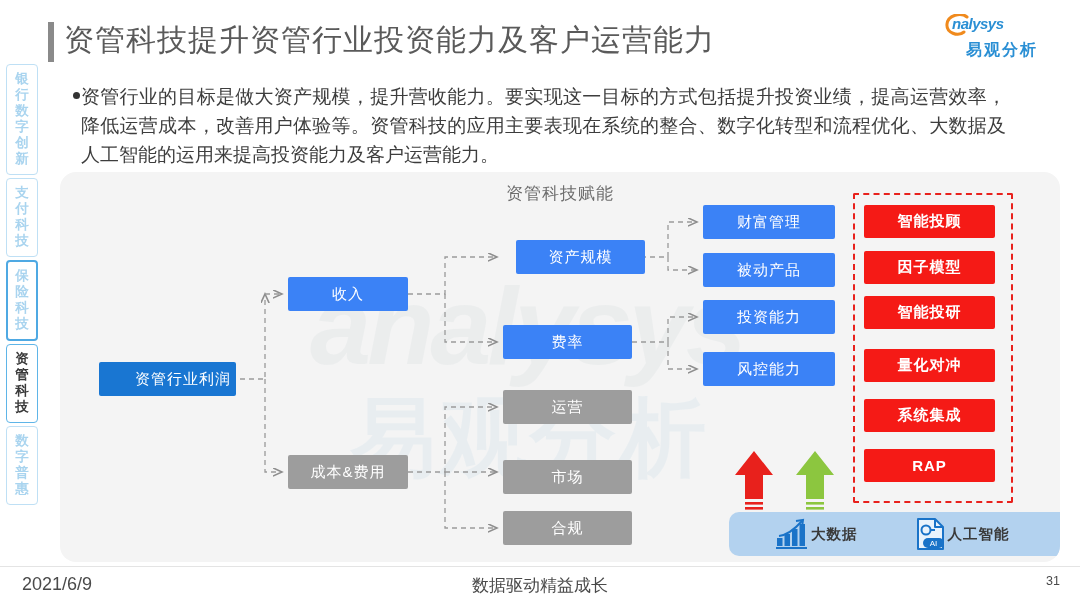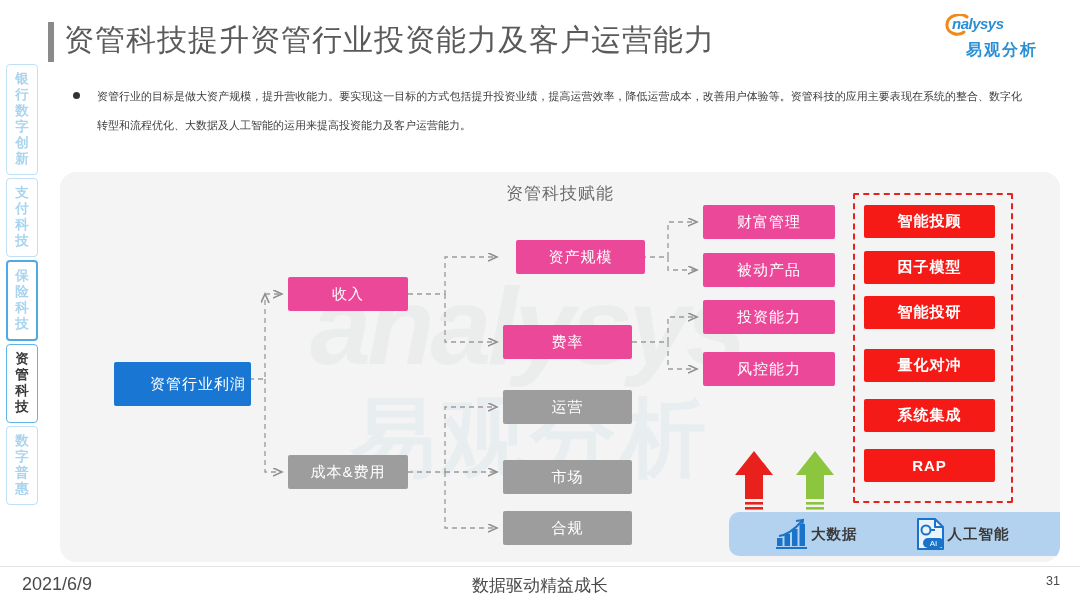--- a/index.html
+++ b/index.html
@@ -21,22 +21,22 @@
 
   
   .logo { position: absolute; right: 22px; top: 14px; width: 120px; height: 52px; }
   .logo-word { position: absolute; left: 14px; top: 1px; font-size: 15px; color: #2a8fd4; font-style: italic; font-weight: 600; letter-spacing: -0.5px;}
   .logo-swoosh { position: absolute; left: 7px; top: 0px; width: 26px; height: 24px; }
   .logo-cn { position: absolute; left: 28px; top: 26px; font-size: 16px; color: #2a8fd4; font-weight: 700; letter-spacing: 2px; }
 
   
   .bullet-dot { position: absolute; left: 73px; top: 92px; width: 7px; height: 7px; border-radius: 50%; background: #333; }
   .bullet-text {
-    position: absolute; left: 97px; top: 82px; width: 925px;
-    font-size: 11px; line-height: 29px; color: #3d3d3d; text-align: justify;
+    position: absolute; left: 81px; top: 82px; width: 925px;
+    font-size: 19px; line-height: 29px; color: #3d3d3d; text-align: justify;
   }
 
   
   .sidebar { position: absolute; left: 6px; top: 64px; width: 34px; }
   .side-tab {
     width: 32px; margin-bottom: 3px;
     border: 1.6px solid #bfe0f5; border-radius: 4px;
     background: #ffffff;
     color: #a9d4ef; font-size: 13.5px; line-height: 16px;
     text-align: center; padding: 6px 0 7px 0;
@@ -61,21 +61,21 @@
   .wm-a { position: absolute; left: 0; top: 0; font-size: 110px; color: #d9dfe0; font-style: italic; font-weight: 700; letter-spacing: -4px; }
   .wm-b { position: absolute; left: 40px; top: 118px; font-size: 86px; color: #cfe0ea; font-weight: 700; letter-spacing: 4px; }
 
   
   .node {
     position: absolute; display: flex; align-items: center; justify-content: center;
     color: #ffffff; font-size: 15px; letter-spacing: 1px; font-weight: 500;
     border-radius: 2px;
   }
   .node.blue   { background: #1976d2; }
-  .node.orange { background: #ec4899; }
+  .node.orange { background: #3b82f6; }
   .node.gray   { background: #9d9d9d; }
   .node.red    { background: #f51a16; font-weight: 700; }
 
   
   .links { position: absolute; left: 0; top: 0; width: 1000px; height: 390px; pointer-events: none; }
 
   
   .red-group {
     position: absolute; left: 793px; top: 21px; width: 160px; height: 310px;
     border: 2px dashed #e8211c; border-radius: 2px;
@@ -192,21 +192,21 @@
         <path d="M385,300 L385,356 L437,356" marker-end="url(#ah)"></path>
 
         <path d="M572,85 L608,85 L608,50 L637,50" marker-end="url(#ah)"></path>
         <path d="M608,85 L608,98 L637,98" marker-end="url(#ah)"></path>
 
         <path d="M572,170 L608,170 L608,145 L637,145" marker-end="url(#ah)"></path>
         <path d="M608,170 L608,197 L637,197" marker-end="url(#ah)"></path>
       </g>
     </svg>
 
-    <div class="node blue" style="left:54px; top:190px; width:137px; height:44px;padding-left:31px;">
+    <div class="node blue" style="left:39px; top:190px; width:137px; height:34px;padding-left:31px;">
       <span>资管行业利润</span>
     </div>
 
     <div class="node orange" style="left:228px; top:105px; width:120px; height:34px;">
       <span>收入</span>
     </div>
     <div class="node gray" style="left:228px; top:283px; width:120px; height:34px;">
       <span>成本&amp;费用</span>
     </div>
 

